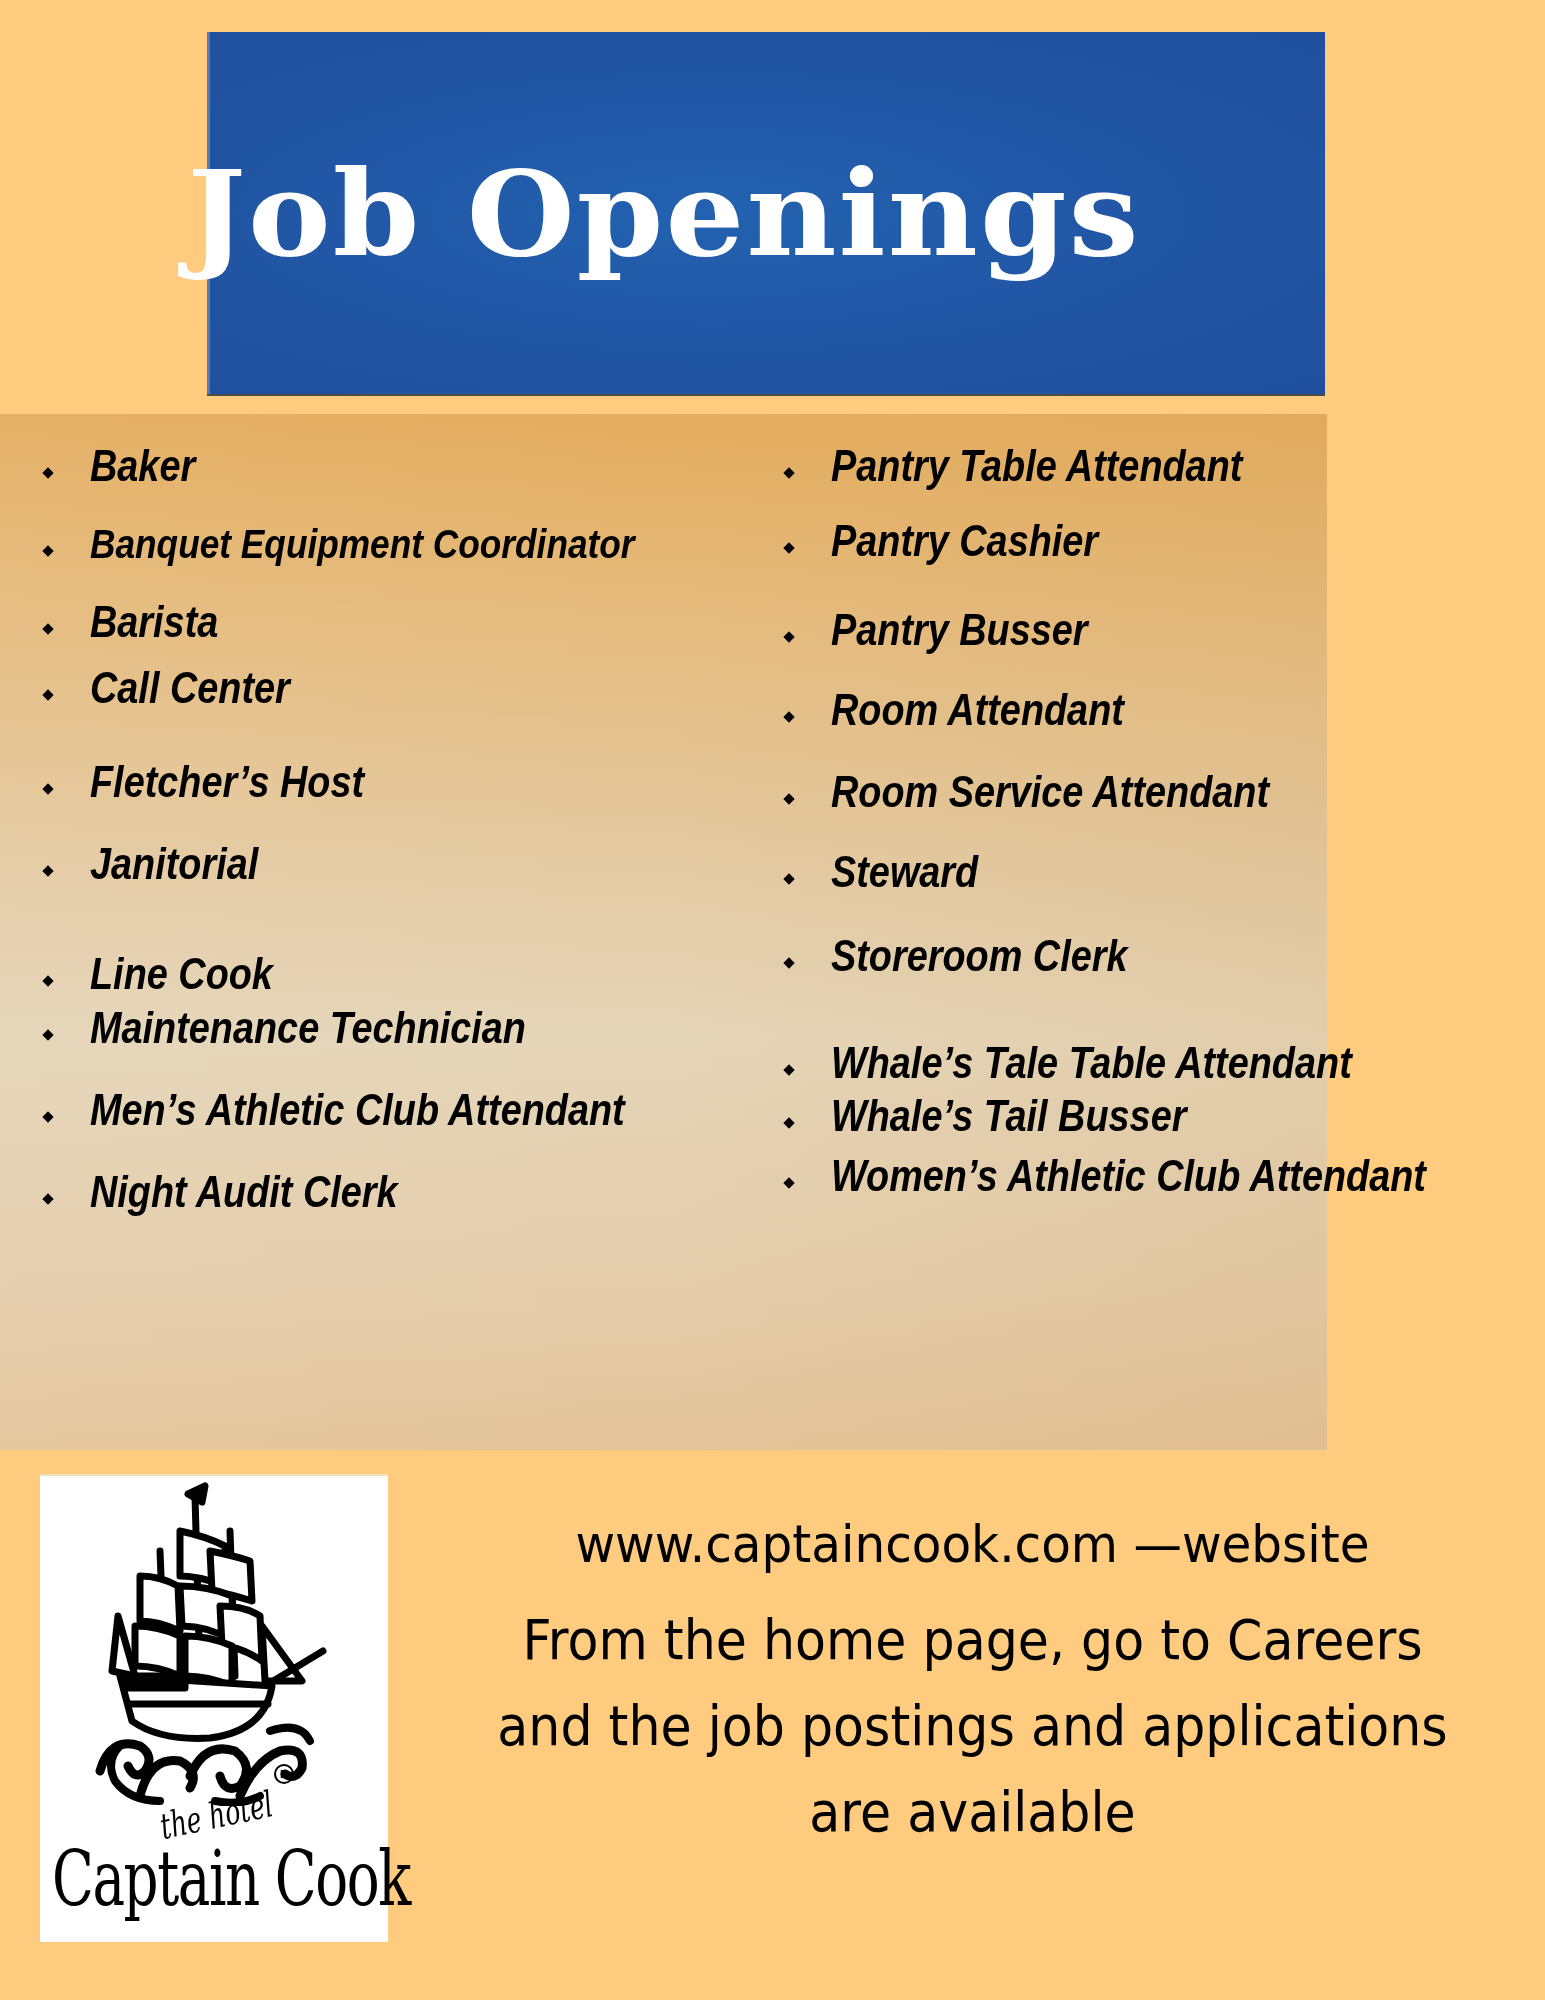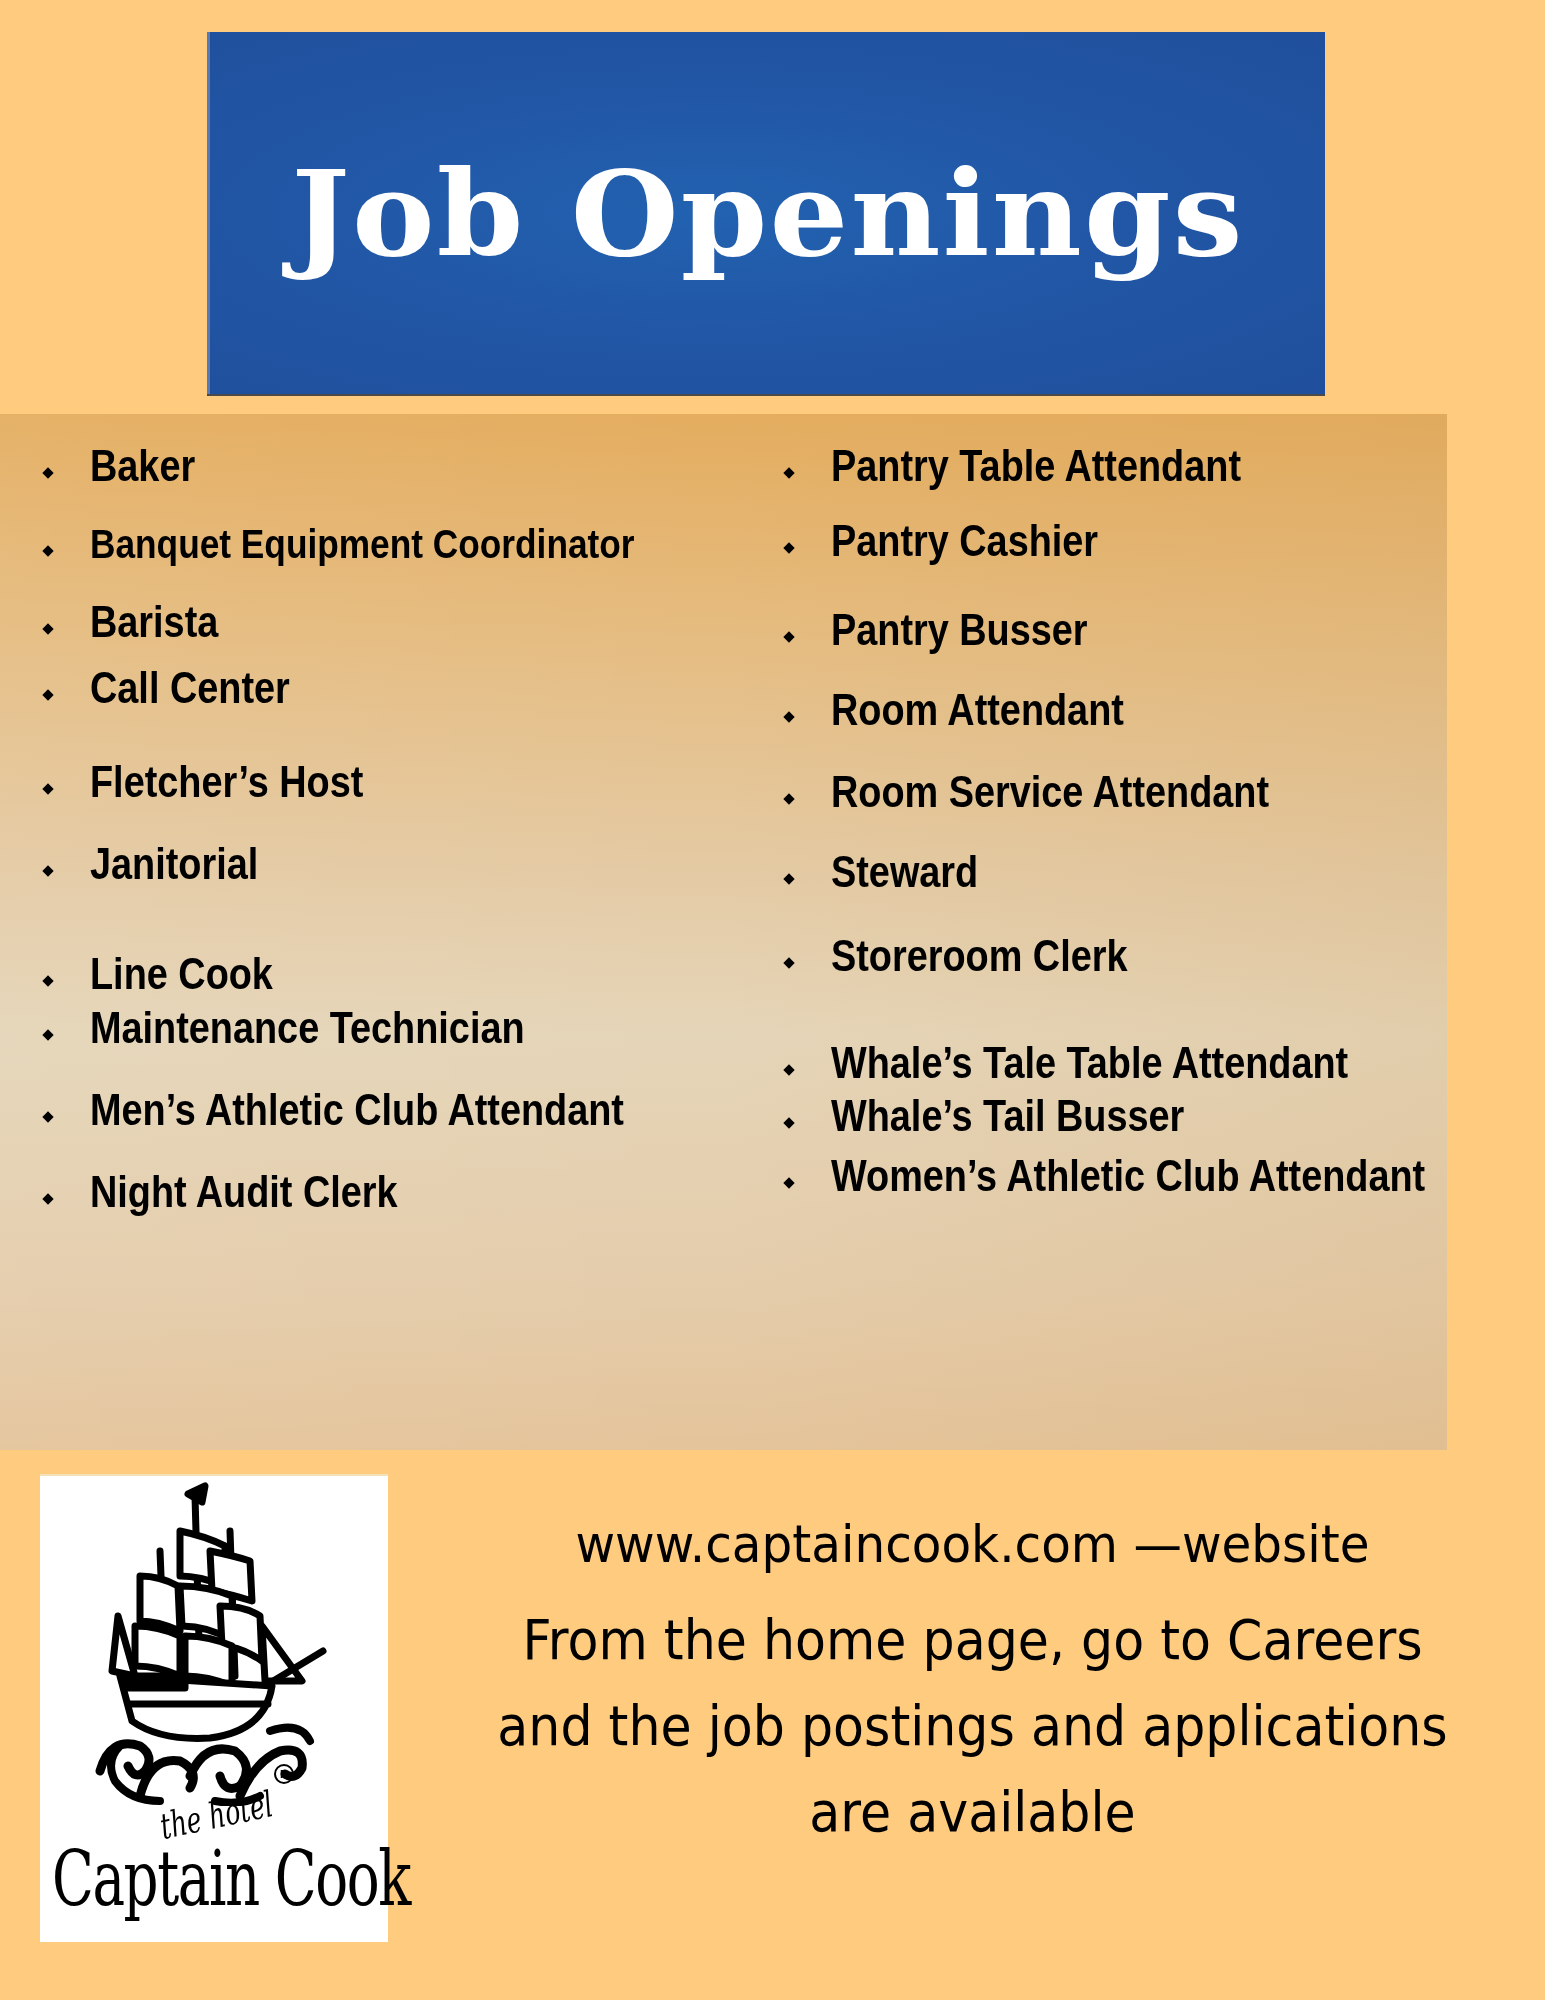--- a/index.html
+++ b/index.html
@@ -10,37 +10,38 @@
     overflow: hidden;
     font-family: "Liberation Sans", sans-serif;
   }
   .banner {
     position: absolute;
     left: 207px; top: 32px;
     width: 1115px; height: 362px;
     background: radial-gradient(ellipse at 45% 50%, #2262b0 0%, #2157a6 45%, #1f4f9c 100%);
     border-left: 3px solid #5a79b4;
     box-shadow: 0 2px 0 #4a4a4a;
-    display: flex; align-items: center; justify-content: center;
+    display: flex; align-items: center; 
   }
   .banner-title {
     color: #ffffff;
     font-family: "DejaVu Serif", serif;
     font-weight: bold;
     font-size: 118px;
     letter-spacing: 2px;
     transform: scaleX(1.05);
     margin-top: 0px;
   }
   .jobs-panel {
     position: absolute;
     left: 0; top: 414px;
-    width: 1447px; height: 1036px;
+    width: 1327px; height: 1036px;
     background:
       linear-gradient(180deg, #e4ad5f 0%, #e5bb7e 20%, #e4cba5 45%, #e5d5b8 60%, #e4ccaa 85%, #e4c49a 100%);
+    font-style: italic;
   }
   .jobs-panel::after {
     content: "";
     position: absolute; inset: 0;
     background: linear-gradient(90deg, rgba(255,255,255,0.05) 0%, rgba(255,255,255,0) 50%, rgba(200,150,80,0.12) 100%);
     pointer-events: none;
   }
   .col {
     position: absolute; top: 0;
     list-style: none; margin: 0; padding: 0;

